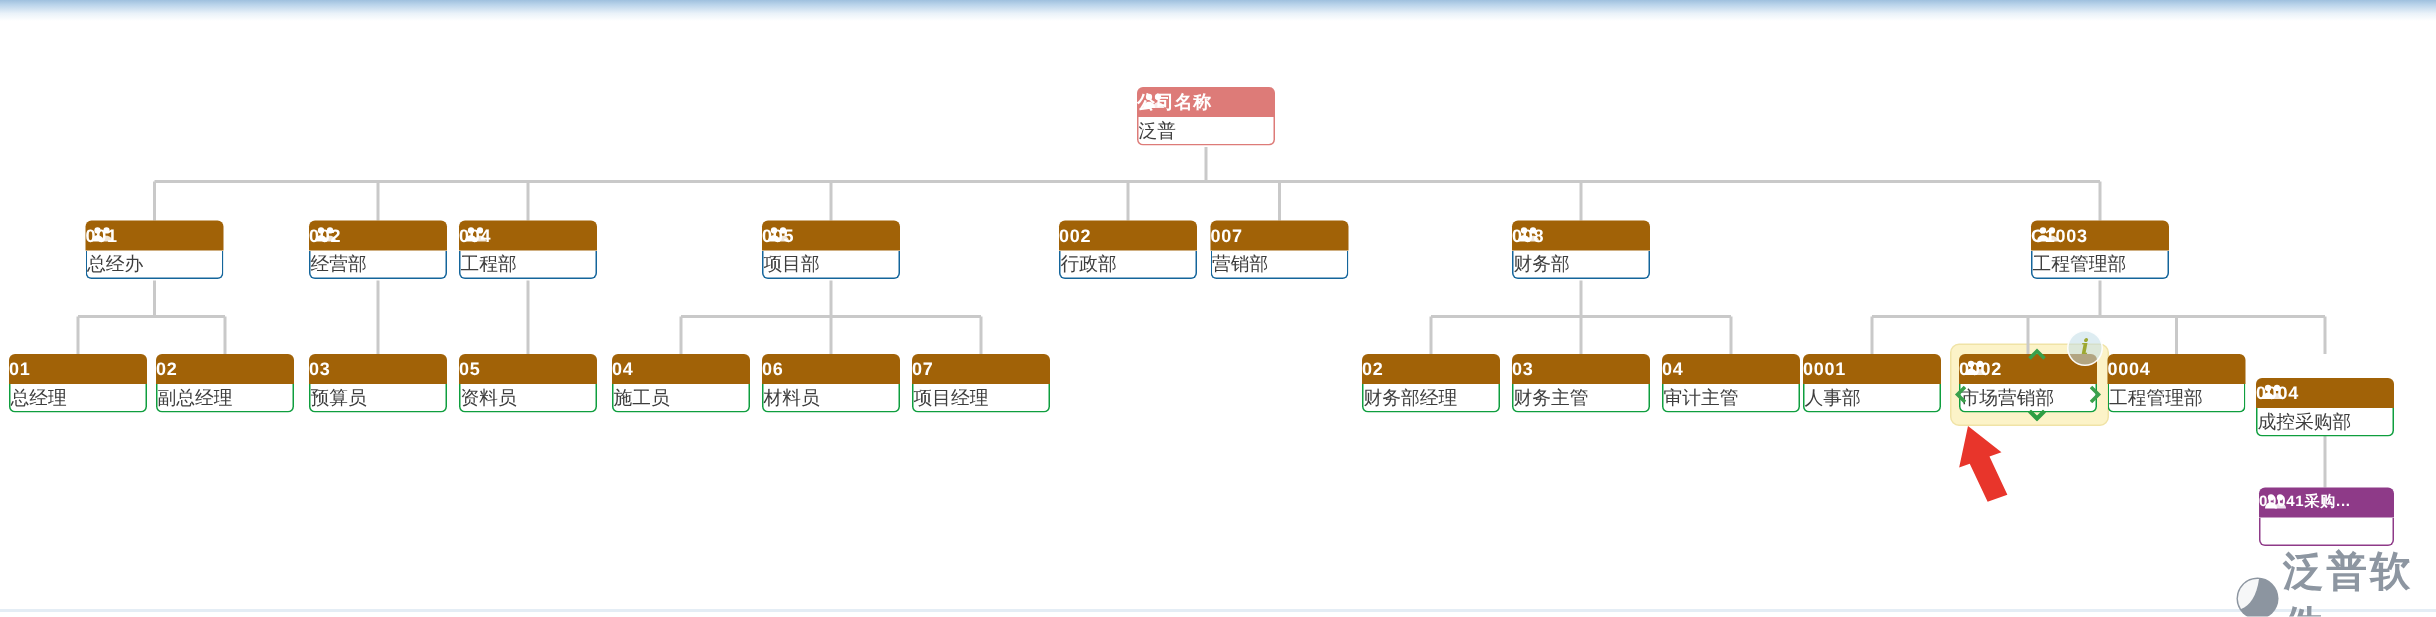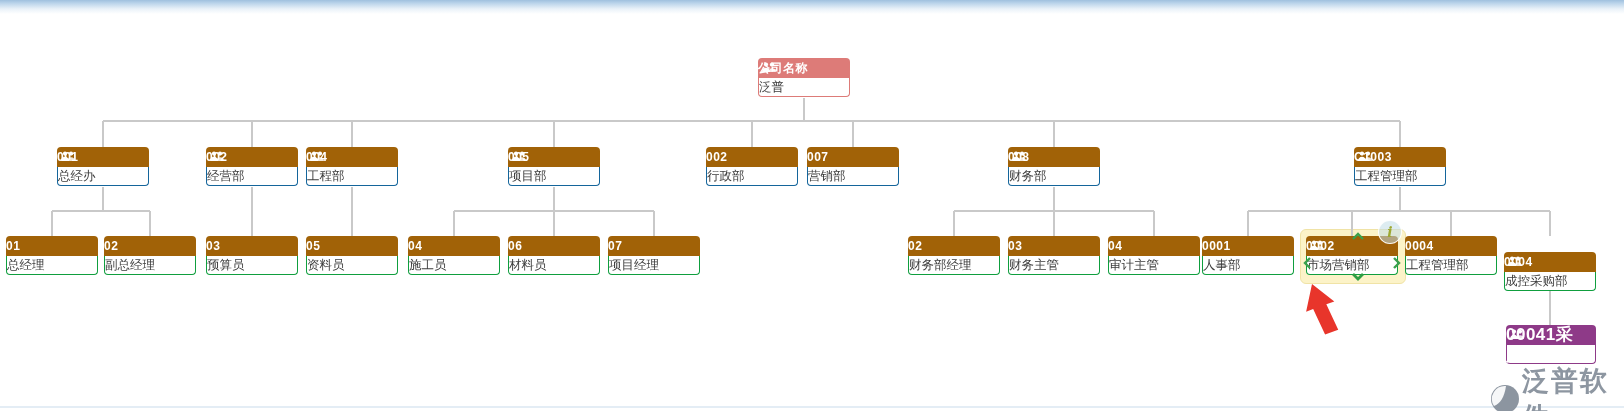--- a/index.html
+++ b/index.html
@@ -269,21 +269,21 @@
           <circle cx="10" cy="2.6" r="2.1"></circle>
           <path d="M0 10c0-2.6 1.8-4.2 4-4.2S8 7.4 8 10z"></path>
           <path d="M6.5 10c.3-2.2 1.6-3.8 3.5-3.8 2.2 0 4 1.7 4 3.8z" opacity=".85"></path>
         </svg></span>
     <span>0004</span>
   </div>
   <div class="bd">成控采购部</div>
 </div>
 
 <div class="node c-purple" style="left:1506px;top:325px;width:90px">
-  <div class="hd" style="font-size:17px">
+  <div class="hd" style="font-size:10px">
     <span class="uicon"><svg width="14" height="11" viewBox="0 0 14 11" fill="#fff">
           <circle cx="4" cy="2.6" r="2.1"></circle>
           <circle cx="10" cy="2.6" r="2.1"></circle>
           <path d="M0 10c0-2.6 1.8-4.2 4-4.2S8 7.4 8 10z"></path>
           <path d="M6.5 10c.3-2.2 1.6-3.8 3.5-3.8 2.2 0 4 1.7 4 3.8z" opacity=".85"></path>
         </svg></span>
     <span>00041采购...</span>
   </div>
   <div class="bd"></div>
 </div>

